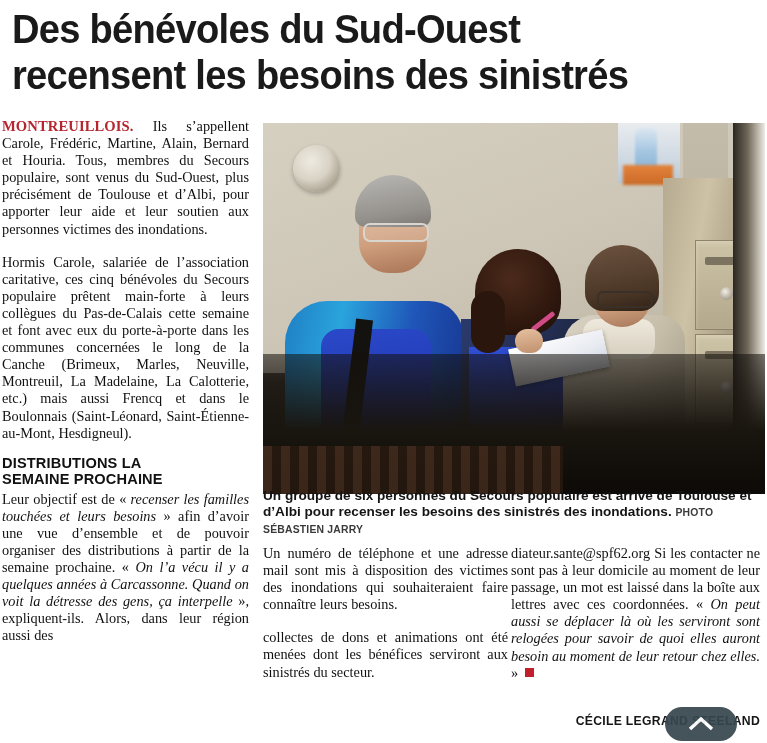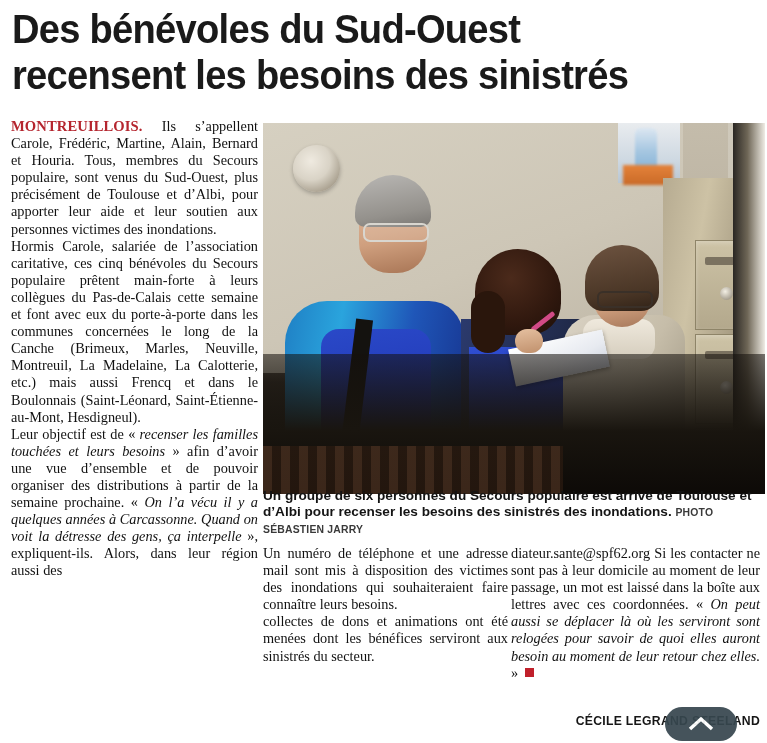--- a/index.html
+++ b/index.html
@@ -47,30 +47,30 @@
   }
   .col {
     position: absolute;
     top: 0;
     font-size: 14.3px;
     line-height: 17.1px;
     text-align: justify;
     -webkit-hyphens: none;
     hyphens: none;
   }
-  .col-1 { left: 11px;  width: 247px; }
+  .col-1 { left: 2px;  width: 247px; }
   .col-2 { left: 263px; width: 245px; top: 427px; }
   .col-3 { left: 511px; width: 249px; top: 427px; }
 
   .col p {
     margin: 0;
     text-align: justify;
     text-justify: inter-word;
   }
-  .col p + p { margin-top: 0px; }
+  .col p + p { margin-top: 16px; }
 
   .lede-tag {
     font-family: "Liberation Serif", serif;
     font-weight: bold;
     color: #b5262f;
     letter-spacing: 0.1px;
     font-size: 14.6px;
   }
   em, .ital { font-style: italic; }
 
@@ -403,20 +403,24 @@
 <div class="caption">
   <span>Un groupe de six personnes du Secours populaire est arrivé de Toulouse et d’Albi pour recenser les besoins des sinistrés des inondations.</span>
   <span class="credit">PHOTO SÉBASTIEN JARRY</span>
 </div>
 
 <div class="cols">
 
   <div class="col col-1">
     <p><span class="lede-tag">MONTREUILLOIS.</span><span> Ils s’appellent Carole, Frédéric, Martine, Alain, Bernard et Houria. Tous, membres du Secours populaire, sont venus du Sud-Ouest, plus précisément de Toulouse et d’Albi, pour apporter leur aide et leur soutien aux personnes victimes des inondations.</span></p>
     <p>Hormis Carole, salariée de l’association caritative, ces cinq bénévoles du Secours populaire prêtent main-forte à leurs collègues du Pas-de-Calais cette semaine et font avec eux du porte-à-porte dans les communes concernées le long de la Canche (Brimeux, Marles, Neuville, Montreuil, La Madelaine, La Calotterie, etc.) mais aussi Frencq et dans le Boulonnais (Saint-Léonard, Saint-Étienne-au-Mont, Hesdigneul).</p>
+    <div class="subhead">
+      <span>DISTRIBUTIONS LA</span>
+      <span>SEMAINE PROCHAINE</span>
+    </div>
     <p><span>Leur objectif est de « </span><em>recenser les familles touchées et leurs besoins</em><span> » afin d’avoir une vue d’ensemble et de pouvoir organiser des distributions à partir de la semaine prochaine. « </span><em>On l’a vécu il y a quelques années à Carcassonne. Quand on voit la détresse des gens, ça interpelle</em><span> », expliquent-ils. Alors, dans leur région aussi des</span></p>
   </div>
 
   <div class="col col-2">
     <p>Un numéro de téléphone et une adresse mail sont mis à disposition des victimes des inondations qui souhaiteraient faire connaître leurs besoins.</p>
     <p>collectes de dons et animations ont été menées dont les bénéfices serviront aux sinistrés du secteur.</p>
   </div>
 
   <div class="col col-3">
     <p><span>diateur.sante@spf62.org Si les contacter ne sont pas à leur domicile au moment de leur passage, un mot est laissé dans la boîte aux lettres avec ces coordonnées. « </span><em>On peut aussi se déplacer là où les serviront sont relogées pour savoir de quoi elles auront besoin au moment de leur retour chez elles.</em><span> » </span><span class="endmark"></span></p>

